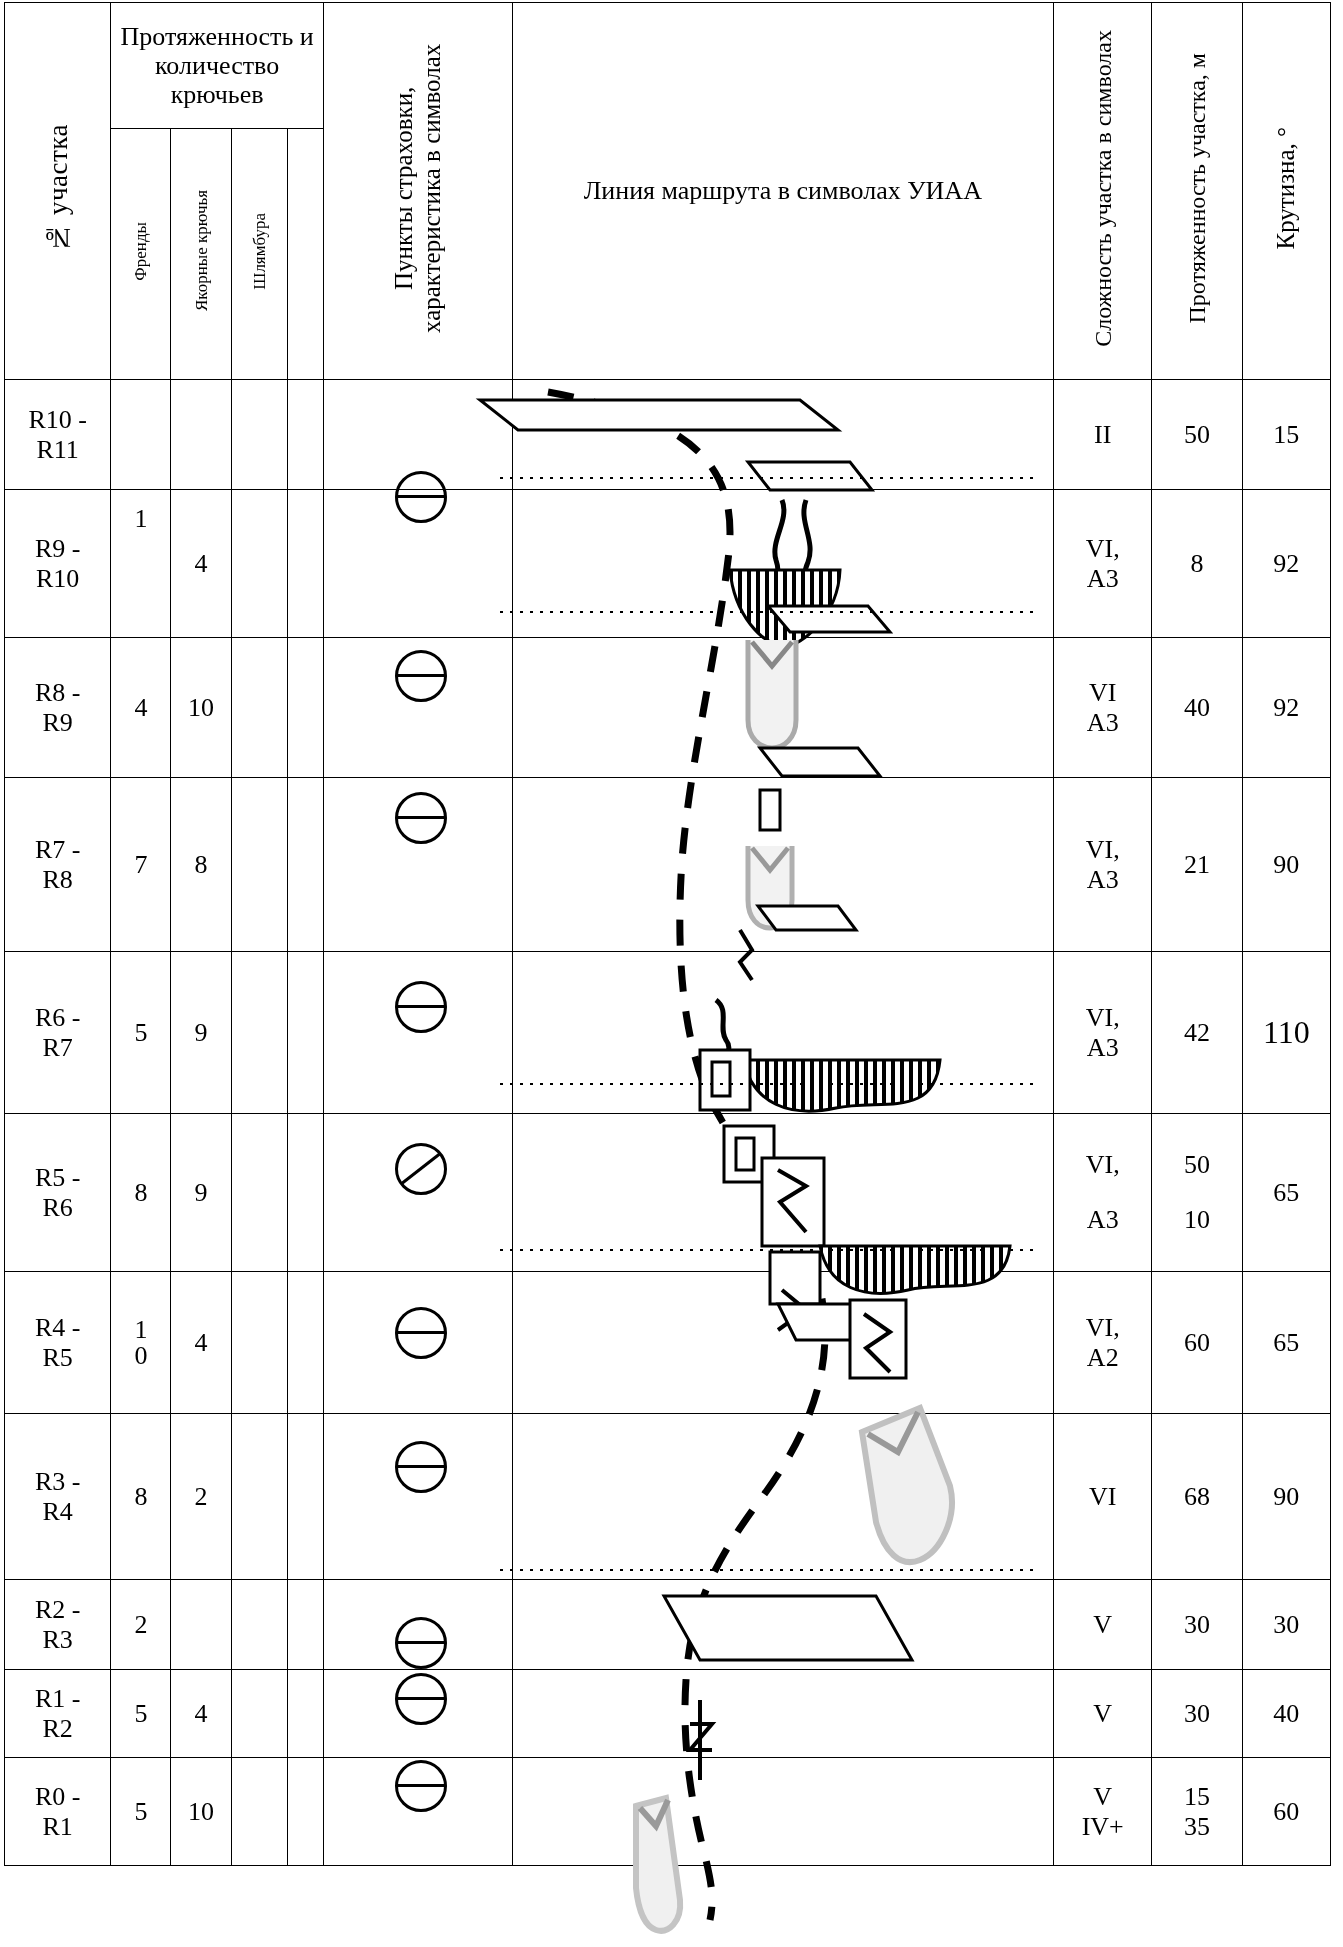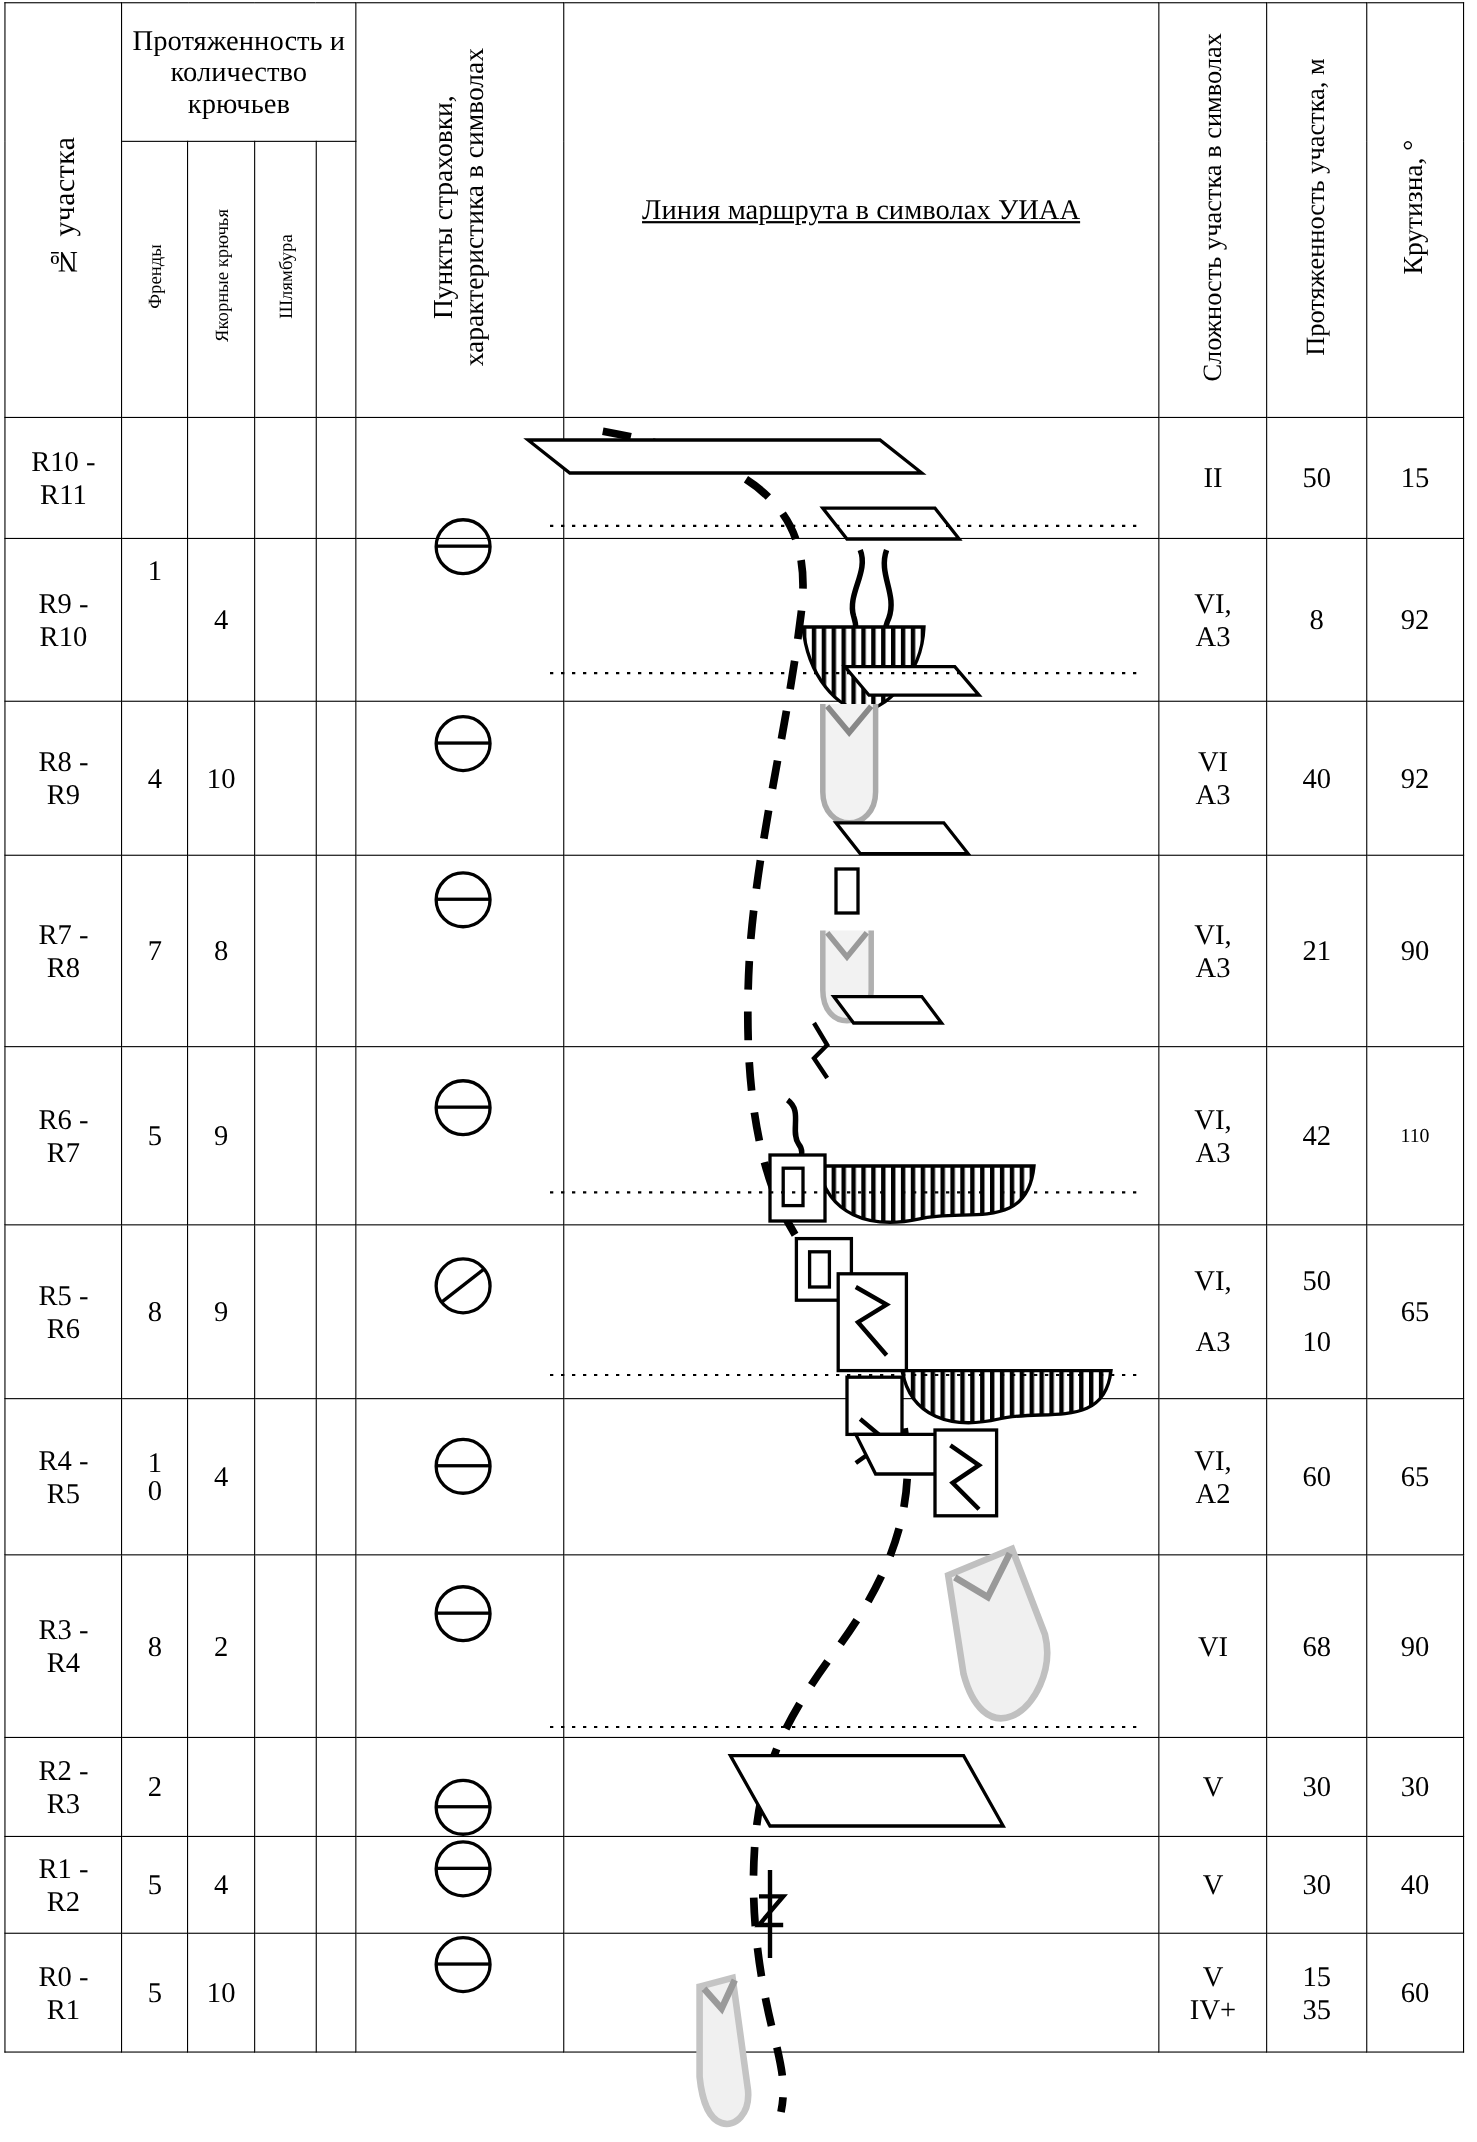--- a/index.html
+++ b/index.html
@@ -37,21 +37,21 @@
     transform:rotate(180deg);
     white-space:normal;
     display:inline-block;
     text-align:center;
   }
   .h-num{height:376px;}
   .h-num .hdr-vert{font-size:27px;letter-spacing:.5px;}
   .h-group{font-size:29px;line-height:1.15;padding:4px 6px;}
   .h-small .hdr-vert{font-size:17px;}
   .h-belay .hdr-vert{font-size:25px;line-height:1.12;max-height:340px;}
-  .h-line{font-size:29px;text-decoration:underline;}
+  .h-line{font-size:29px;}
   .h-diff .hdr-vert{font-size:24px;line-height:1.1;max-height:350px;}
   .h-len .hdr-vert{font-size:24px;line-height:1.1;max-height:350px;}
   .h-slope .hdr-vert{font-size:25px;}
 
   
   .c-seg{font-size:29px;line-height:1.18;}
   .c-num{font-size:27px;}
   .c-diff{font-size:29px;line-height:1.25;}
   .c-len{font-size:29px;line-height:1.25;}
   .c-slope{font-size:29px;}
@@ -243,21 +243,21 @@
         <div class="belay-wrap">
               <div class="belay diag" style="top:110px"></div>
             </div>
       </td>
       <td></td>
       <td class="c-diff stacked">
         <span>VI,</span>
         <span>A3</span>
       </td>
       <td class="c-len">42</td>
-      <td class="c-slope" style="font-size:18px">110</td>
+      <td class="c-slope" style="font-size:32px">110</td>
     </tr>
 
     <tr style="height:158px">
       <td class="c-seg stacked">
             <span>R5 -</span>
             <span>R6</span>
           </td>
       <td class="c-num">8</td>
       <td class="c-num">9</td>
       <td class="c-num"></td>

